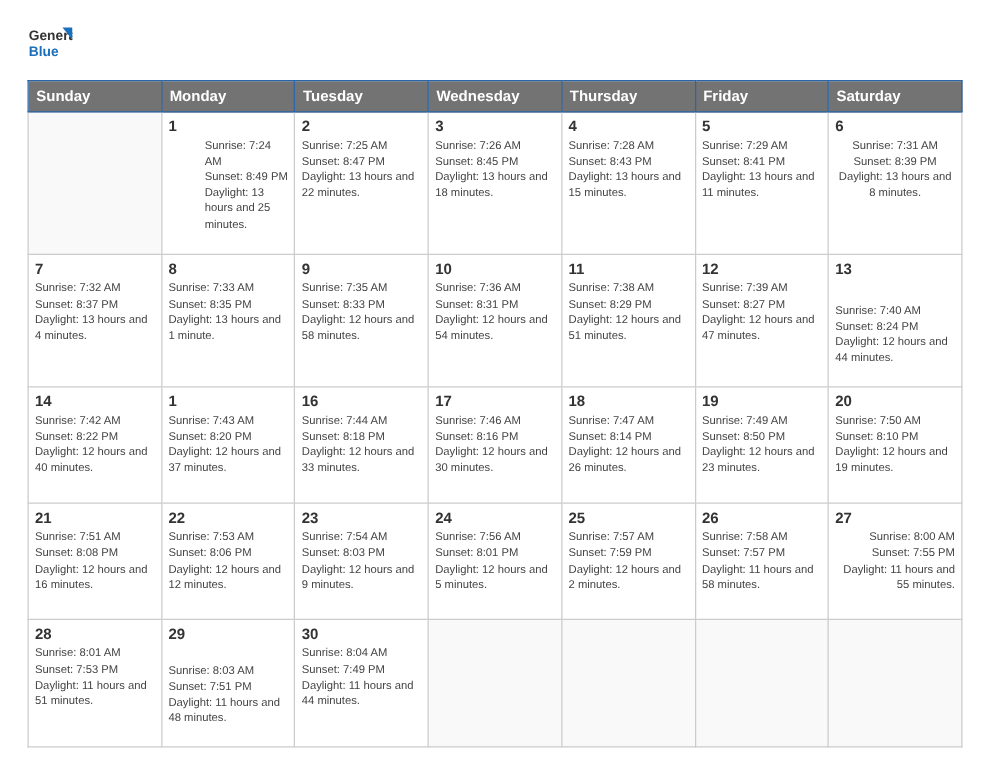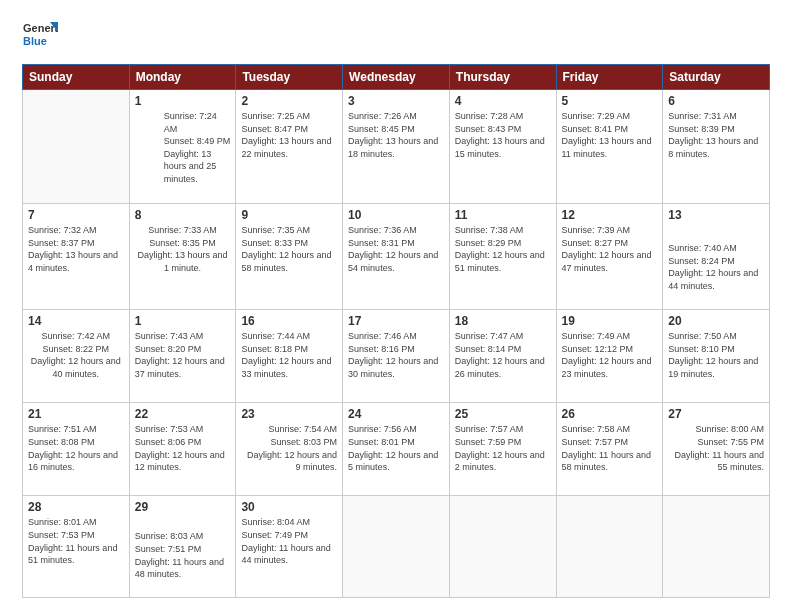--- a/index.html
+++ b/index.html
@@ -39,21 +39,21 @@
     .calendar-subtitle {
       font-size: 14px;
       color: #555;
     }
     .calendar-table {
       width: 100%;
       border-collapse: collapse;
       flex: 1;
     }
     .calendar-table th {
-      background-color: #7f1d1d;
+      background-color: #737373;
       color: #fff;
       font-size: 12px;
       font-weight: bold;
       padding: 5px 6px;
       text-align: left;
       border: 1px solid #2a65a8;
     }
     .calendar-table td {
       border: 1px solid #ccc;
       vertical-align: top;
@@ -141,35 +141,35 @@
 Daylight: 13 hours and 15 minutes.</div>
           </td>
           <td>
             <span class="day-number">5</span>
             <div class="day-info" style="white-space: pre-line;">Sunrise: 7:29 AM
 Sunset: 8:41 PM
 Daylight: 13 hours and 11 minutes.</div>
           </td>
           <td>
             <span class="day-number">6</span>
-            <div class="day-info" style="white-space: pre-line;">Sunrise: 7:31 AM
+            <div class="day-info" style="white-space: pre-line; text-align: center;">Sunrise: 7:31 AM
 Sunset: 8:39 PM
 Daylight: 13 hours and 8 minutes.</div>
           </td>
         </tr>
         <tr>
           <td>
             <span class="day-number">7</span>
             <div class="day-info" style="white-space: pre-line;">Sunrise: 7:32 AM
 Sunset: 8:37 PM
 Daylight: 13 hours and 4 minutes.</div>
           </td>
           <td>
             <span class="day-number">8</span>
-            <div class="day-info" style="white-space: pre-line; text-align: center;">Sunrise: 7:33 AM
+            <div class="day-info" style="white-space: pre-line;">Sunrise: 7:33 AM
 Sunset: 8:35 PM
 Daylight: 13 hours and 1 minute.</div>
           </td>
           <td>
             <span class="day-number">9</span>
             <div class="day-info" style="white-space: pre-line;">Sunrise: 7:35 AM
 Sunset: 8:33 PM
 Daylight: 12 hours and 58 minutes.</div>
           </td>
           <td>
@@ -193,21 +193,21 @@
           <td>
             <span class="day-number">13</span>
             <div class="day-info" style="white-space: pre-line; margin-top: 20px;">Sunrise: 7:40 AM
 Sunset: 8:24 PM
 Daylight: 12 hours and 44 minutes.</div>
           </td>
         </tr>
         <tr>
           <td>
             <span class="day-number">14</span>
-            <div class="day-info" style="white-space: pre-line; text-align: center;">Sunrise: 7:42 AM
+            <div class="day-info" style="white-space: pre-line;">Sunrise: 7:42 AM
 Sunset: 8:22 PM
 Daylight: 12 hours and 40 minutes.</div>
           </td>
           <td>
             <span class="day-number">1</span>
             <div class="day-info" style="white-space: pre-line;">Sunrise: 7:43 AM
 Sunset: 8:20 PM
 Daylight: 12 hours and 37 minutes.</div>
           </td>
           <td>
@@ -224,21 +224,21 @@
           </td>
           <td>
             <span class="day-number">18</span>
             <div class="day-info" style="white-space: pre-line;">Sunrise: 7:47 AM
 Sunset: 8:14 PM
 Daylight: 12 hours and 26 minutes.</div>
           </td>
           <td>
             <span class="day-number">19</span>
             <div class="day-info" style="white-space: pre-line;">Sunrise: 7:49 AM
-Sunset: 12:12 PM
+Sunset: 8:50 PM
 Daylight: 12 hours and 23 minutes.</div>
           </td>
           <td>
             <span class="day-number">20</span>
             <div class="day-info" style="white-space: pre-line;">Sunrise: 7:50 AM
 Sunset: 8:10 PM
 Daylight: 12 hours and 19 minutes.</div>
           </td>
         </tr>
         <tr>
@@ -249,21 +249,21 @@
 Daylight: 12 hours and 16 minutes.</div>
           </td>
           <td>
             <span class="day-number">22</span>
             <div class="day-info" style="white-space: pre-line;">Sunrise: 7:53 AM
 Sunset: 8:06 PM
 Daylight: 12 hours and 12 minutes.</div>
           </td>
           <td>
             <span class="day-number">23</span>
-            <div class="day-info" style="white-space: pre-line; text-align: right;">Sunrise: 7:54 AM
+            <div class="day-info" style="white-space: pre-line;">Sunrise: 7:54 AM
 Sunset: 8:03 PM
 Daylight: 12 hours and 9 minutes.</div>
           </td>
           <td>
             <span class="day-number">24</span>
             <div class="day-info" style="white-space: pre-line;">Sunrise: 7:56 AM
 Sunset: 8:01 PM
 Daylight: 12 hours and 5 minutes.</div>
           </td>
           <td>

